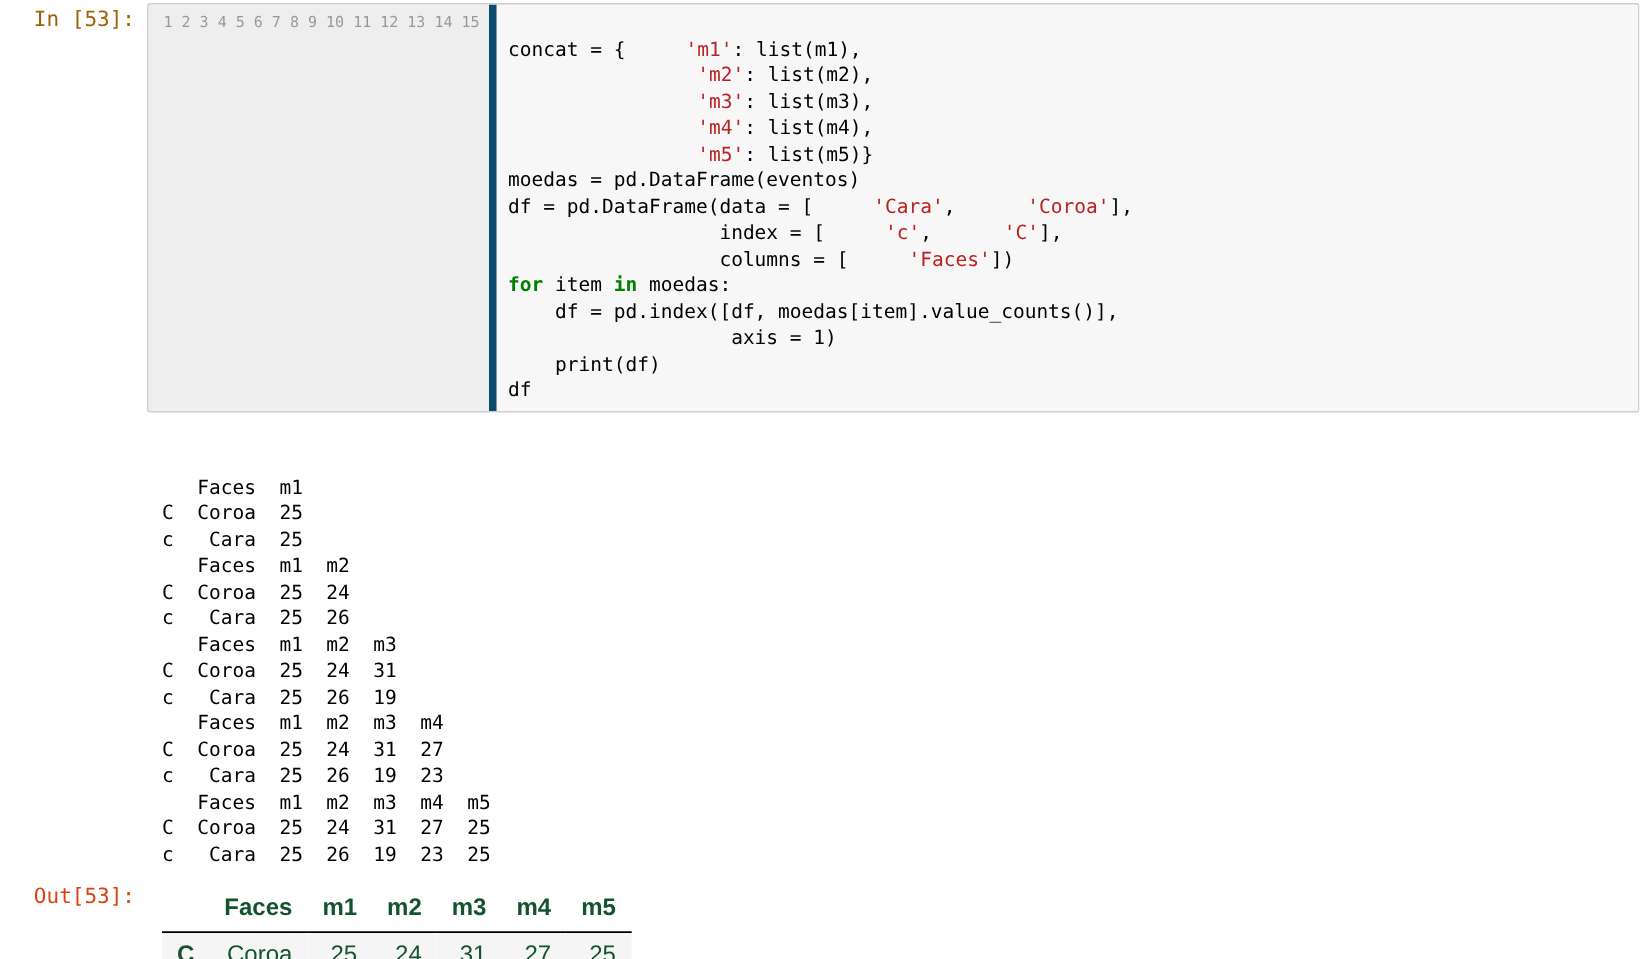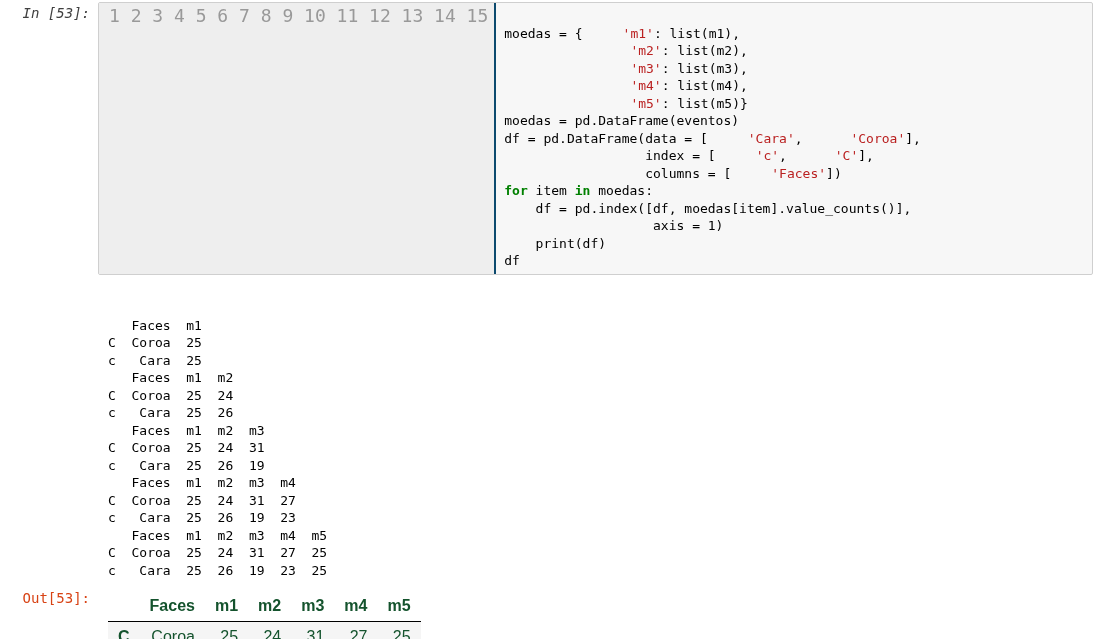--- a/index.html
+++ b/index.html
@@ -17,39 +17,39 @@
   .prompt {
     width: 90px;
     min-width: 90px;
     text-align: right;
     padding-right: 8px;
     font-family: monospace;
     font-size: 14px;
     line-height: 22px;
     user-select: none;
   }
-  .prompt-in { color: #404040; font-style: italic; }
+  .prompt-in { color: #a16207; }
   .prompt-out { color: #D84315; }
   .input-area {
     flex: 1;
     border: 1px solid #cfcfcf;
     background: #f7f7f7;
     border-radius: 2px;
     display: flex;
     overflow: hidden;
   }
   .gutter {
     background: #eee;
     color: #999;
     text-align: right;
     padding: 4px 6px 4px 10px;
     font-family: monospace;
-    font-size: 18px;
+    font-size: 10px;
     line-height: 17.5px;
-    border-right: 2px solid #0c4a6e;
+    border-right: 5px solid #0c4a6e;
     user-select: none;
     min-width: 22px;
   }
   .code {
     flex: 1;
     padding: 4px 8px;
     font-family: monospace;
     font-size: 13px;
     line-height: 17.5px;
     white-space: pre;
@@ -107,21 +107,21 @@
 7
 8
 9
 10
 11
 12
 13
 14
 15</div>
     <div class="code"><span></span>
-<span>moedas = {</span><span class="str">'m1'</span><span>: list(m1),</span>
+<span>concat = {</span><span class="str">'m1'</span><span>: list(m1),</span>
 <span>           </span><span class="str">'m2'</span><span>: list(m2),</span>
 <span>           </span><span class="str">'m3'</span><span>: list(m3),</span>
 <span>           </span><span class="str">'m4'</span><span>: list(m4),</span>
 <span>           </span><span class="str">'m5'</span><span>: list(m5)}</span>
 <span>moedas = pd.DataFrame(eventos)</span>
 <span>df = pd.DataFrame(data = [</span><span class="str">'Cara'</span><span>, </span><span class="str">'Coroa'</span><span>],</span>
 <span>                  index = [</span><span class="str">'c'</span><span>, </span><span class="str">'C'</span><span>],</span>
 <span>                  columns = [</span><span class="str">'Faces'</span><span>])</span>
 <span class="kw">for</span><span> item </span><span class="kw">in</span><span> moedas:</span>
 <span>    df = pd.index([df, moedas[item].value_counts()],</span>

